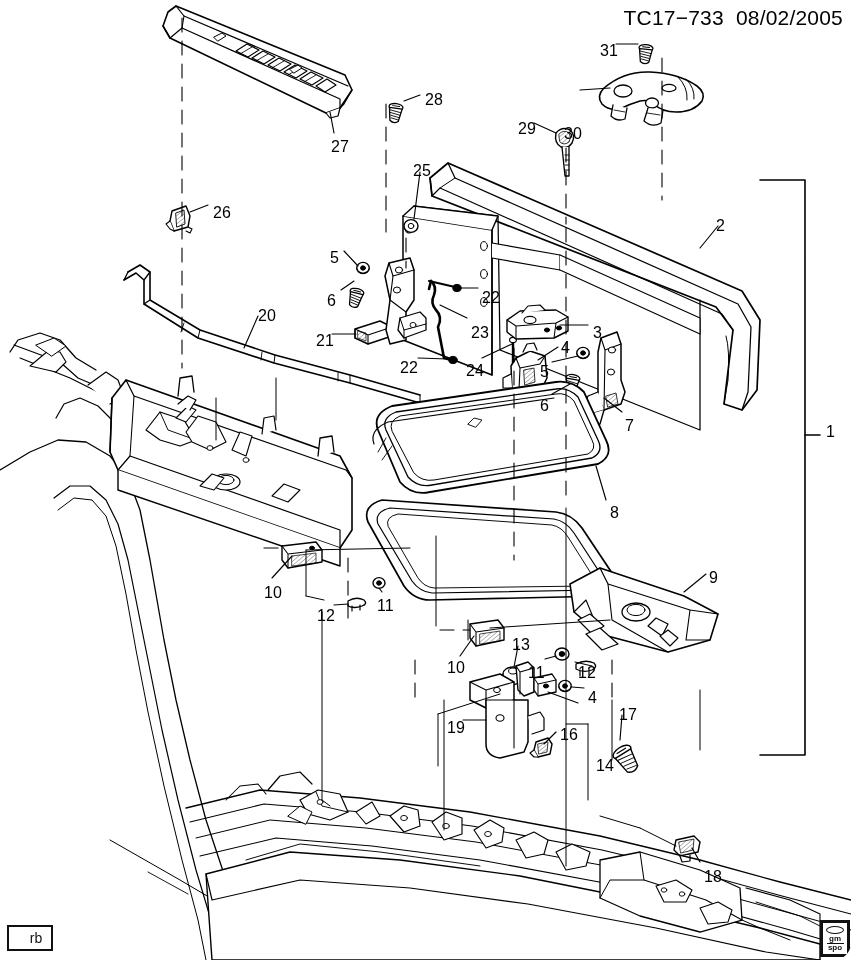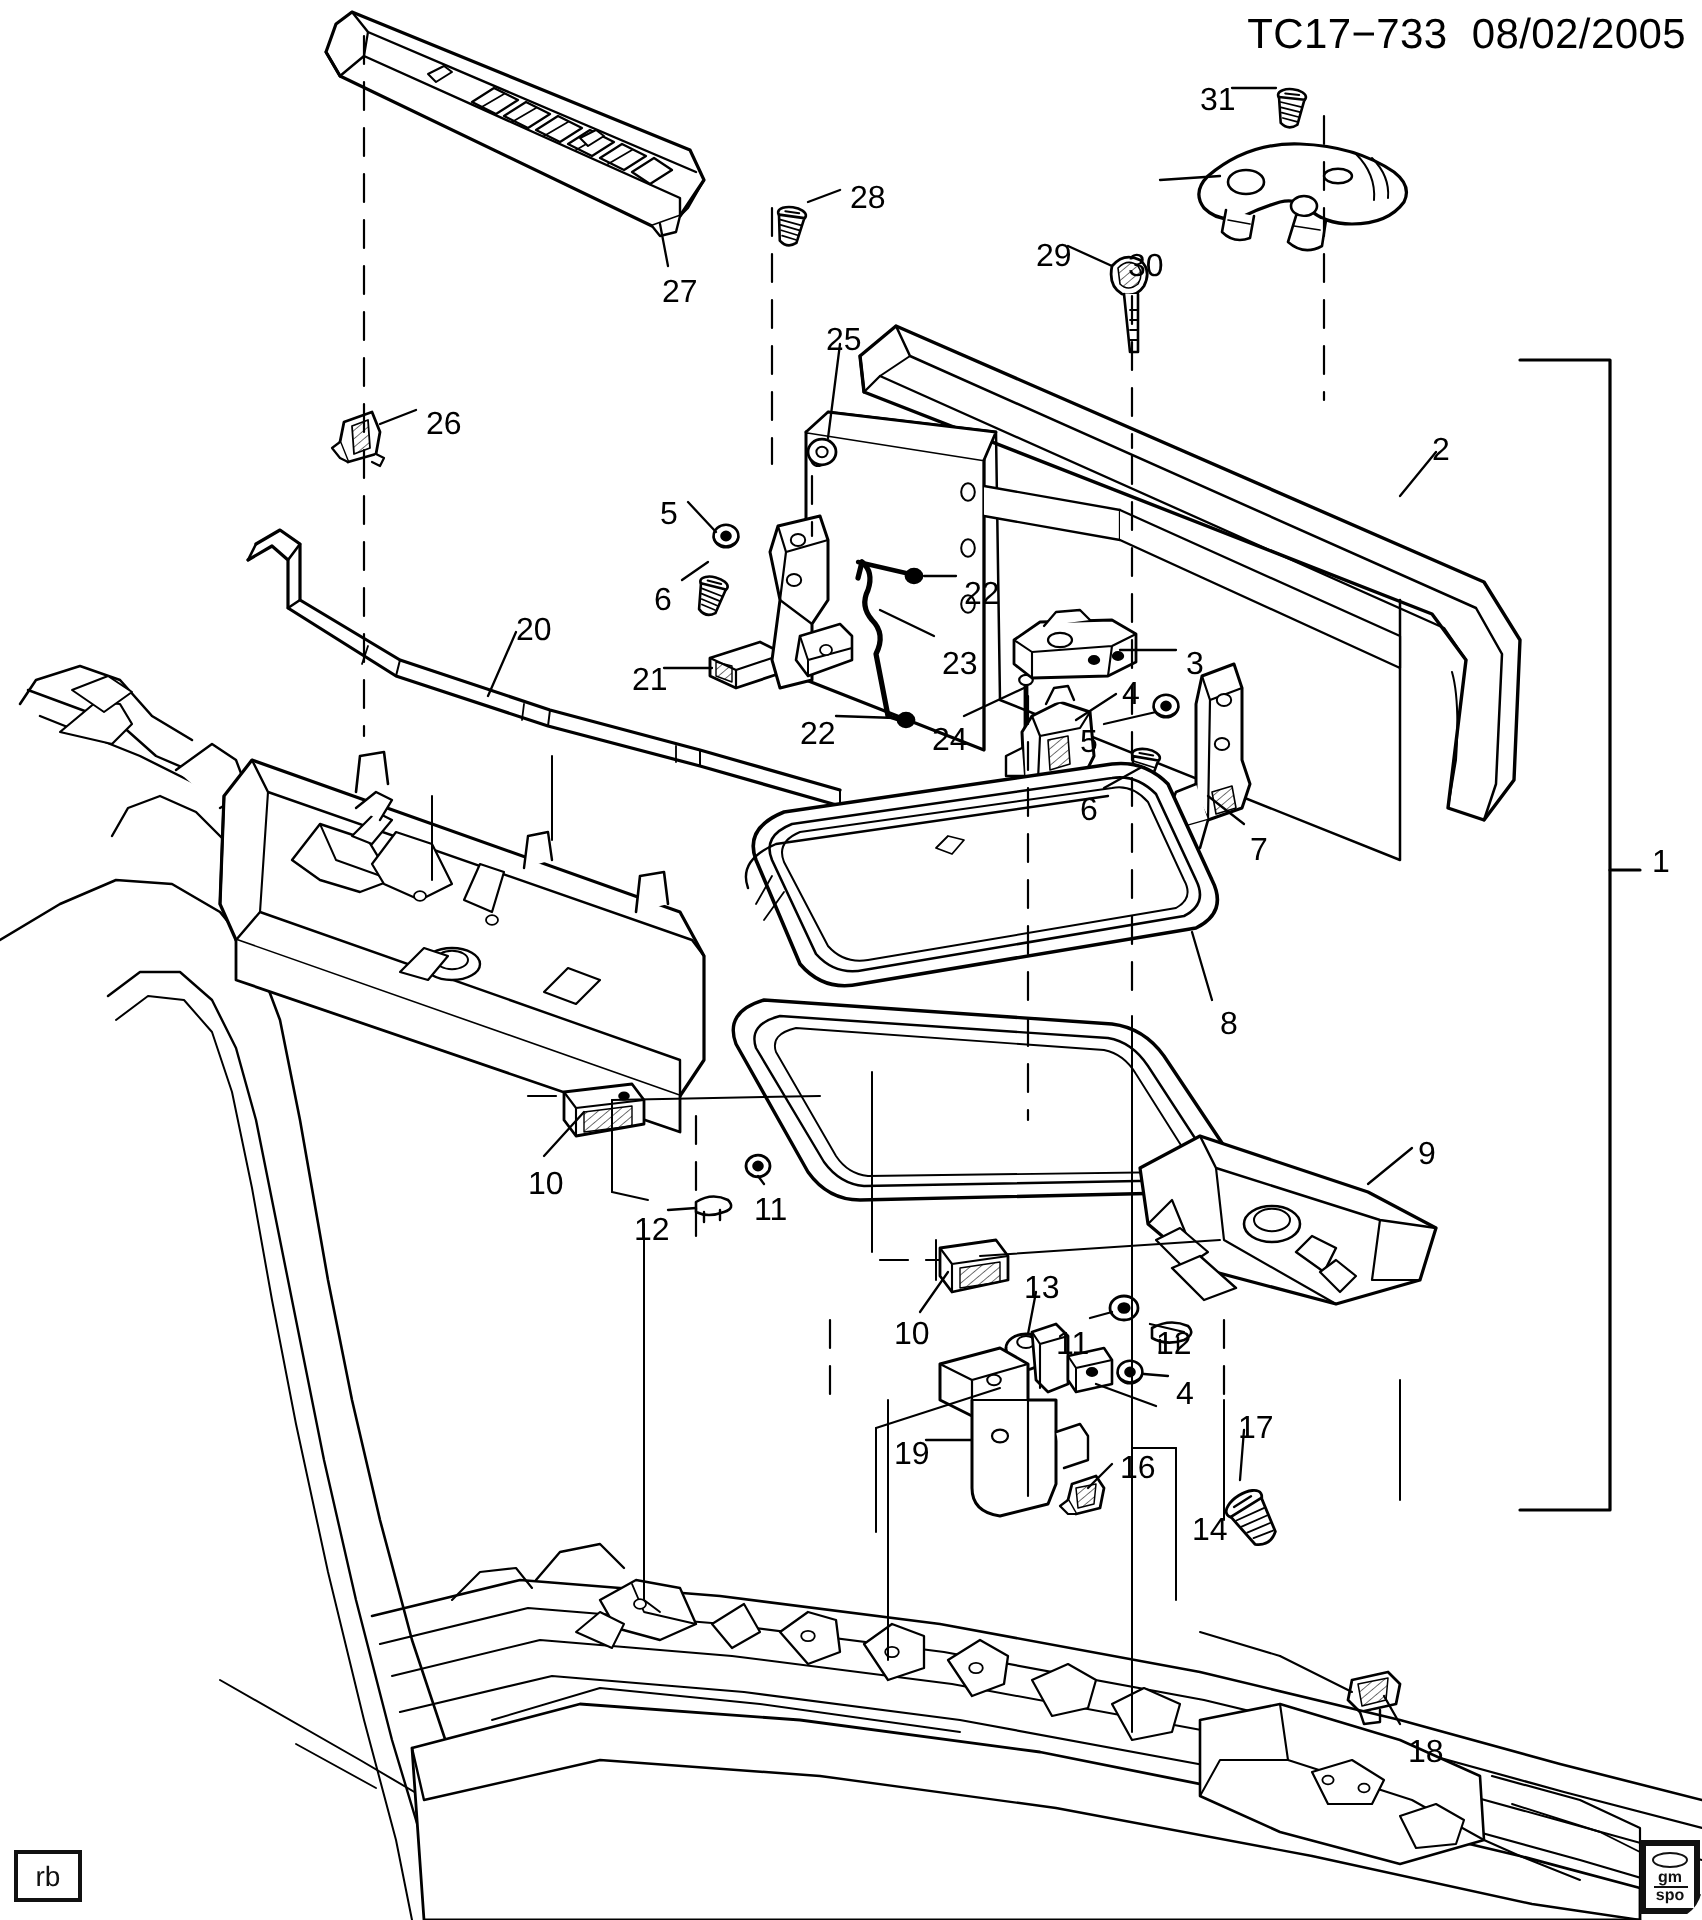--- a/index.html
+++ b/index.html
@@ -42,20 +42,21 @@
     display:flex;
     align-items:center;
     justify-content:center;
   }
   #rbbox{
     left:7px; top:925px;
     width:30px; height:22px;
     font-size:14px;
     color:#111;
     font-family:"Liberation Sans", sans-serif;
+    padding-left:12px;
   }
   #gmbox{
     left:820px; top:920px;
     width:24px; height:31px;
     flex-direction:column;
     border-width:3px;
   }
   #gmbox .oval{
     width:16px;height:6px;border:1.6px solid #111;border-radius:50%;
     margin-bottom:1px;background:#fff;

